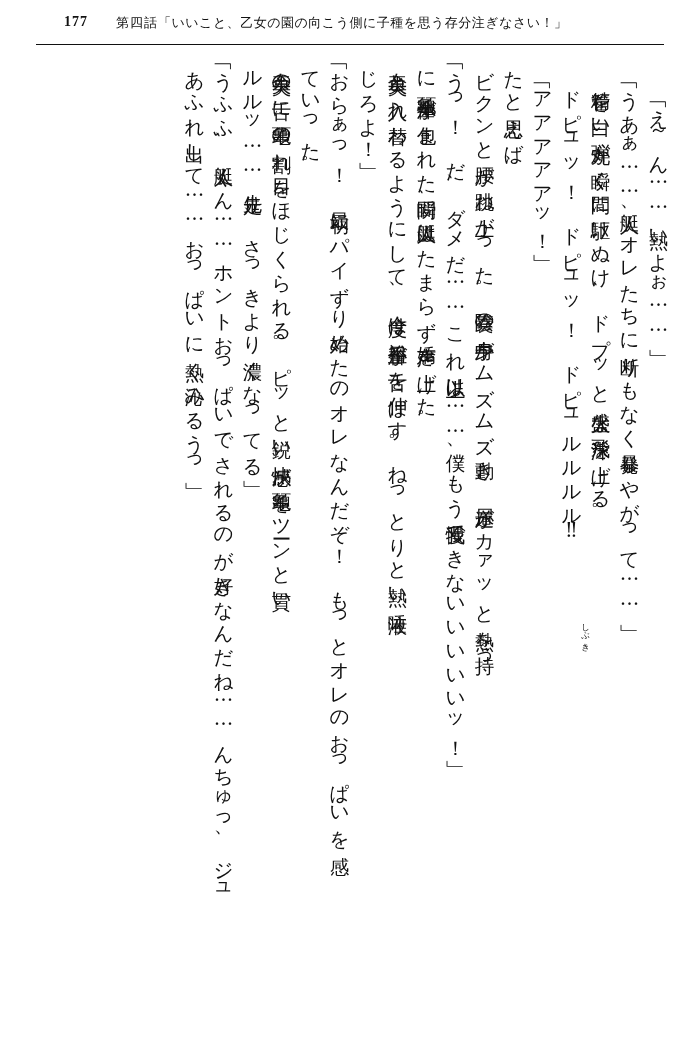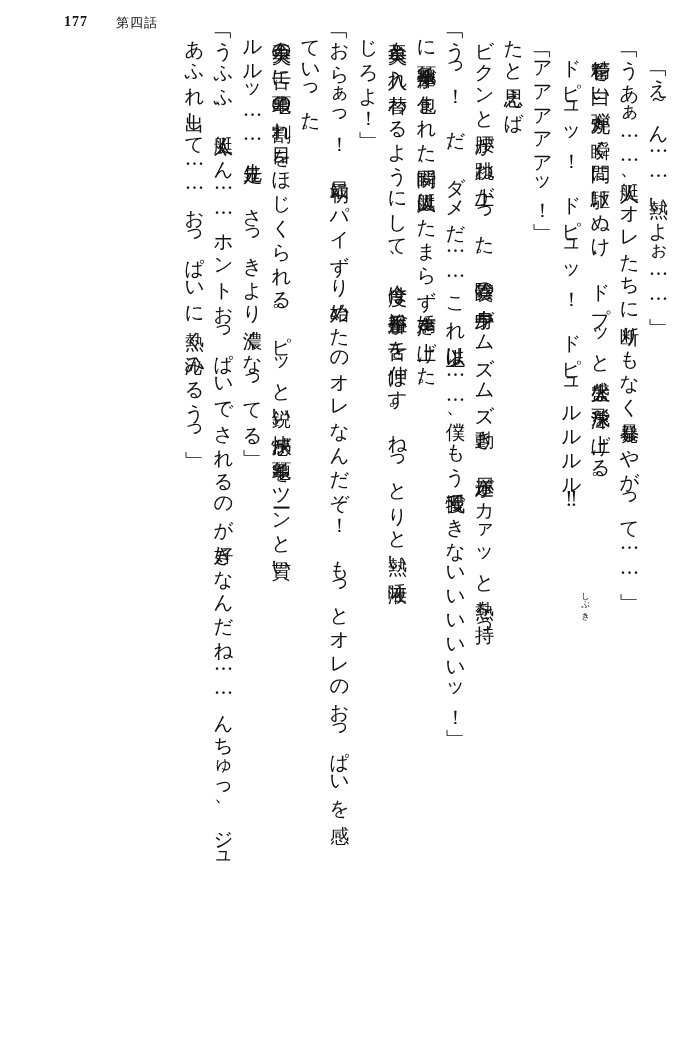--- a/index.html
+++ b/index.html
@@ -16,21 +16,21 @@
     overflow: hidden;
   }
 
   .page {
     width: 700px;
     height: 1050px;
     position: relative;
     box-sizing: border-box;
     padding: 14px 28px 20px 28px;
     display: flex;
-    flex-direction: row;
+    flex-direction: column;
   }
 
   
   .header {
     height: 26px;
     display: flex;
     align-items: flex-start;
     justify-content: flex-start;
     font-size: 13.5px;
     letter-spacing: 0.5px;
@@ -107,20 +107,21 @@
   }
 </style>
 </head>
 <body>
 
 <div class="page">
 
   <div class="header">
     <span class="page-num">177</span>
     <span class="chapter">第四話</span>
+    <span class="chapter-title">「いいこと、乙女の園の向こう側に子種を思う存分注ぎなさい！」</span>
   </div>
 
   <div class="rule"></div>
 
   <div class="body-area">
     <div class="vcolumns">
       <div class="vline">あふれ出して……おっぱいに熱く沁みるうっ」</div>
       <div class="vline">「うふふ、艇人くん……ホントおっぱいでされるのが好きなんだね……んちゅっ、ジュ</div>
       <div class="vline">ルルッ……先走り、さっきより濃くなってる」</div>
       <div class="vline">奈央美の舌に亀頭の割れ目をほじくられる。ピッと鋭い快感が亀頭をツーンと貫い</div>

